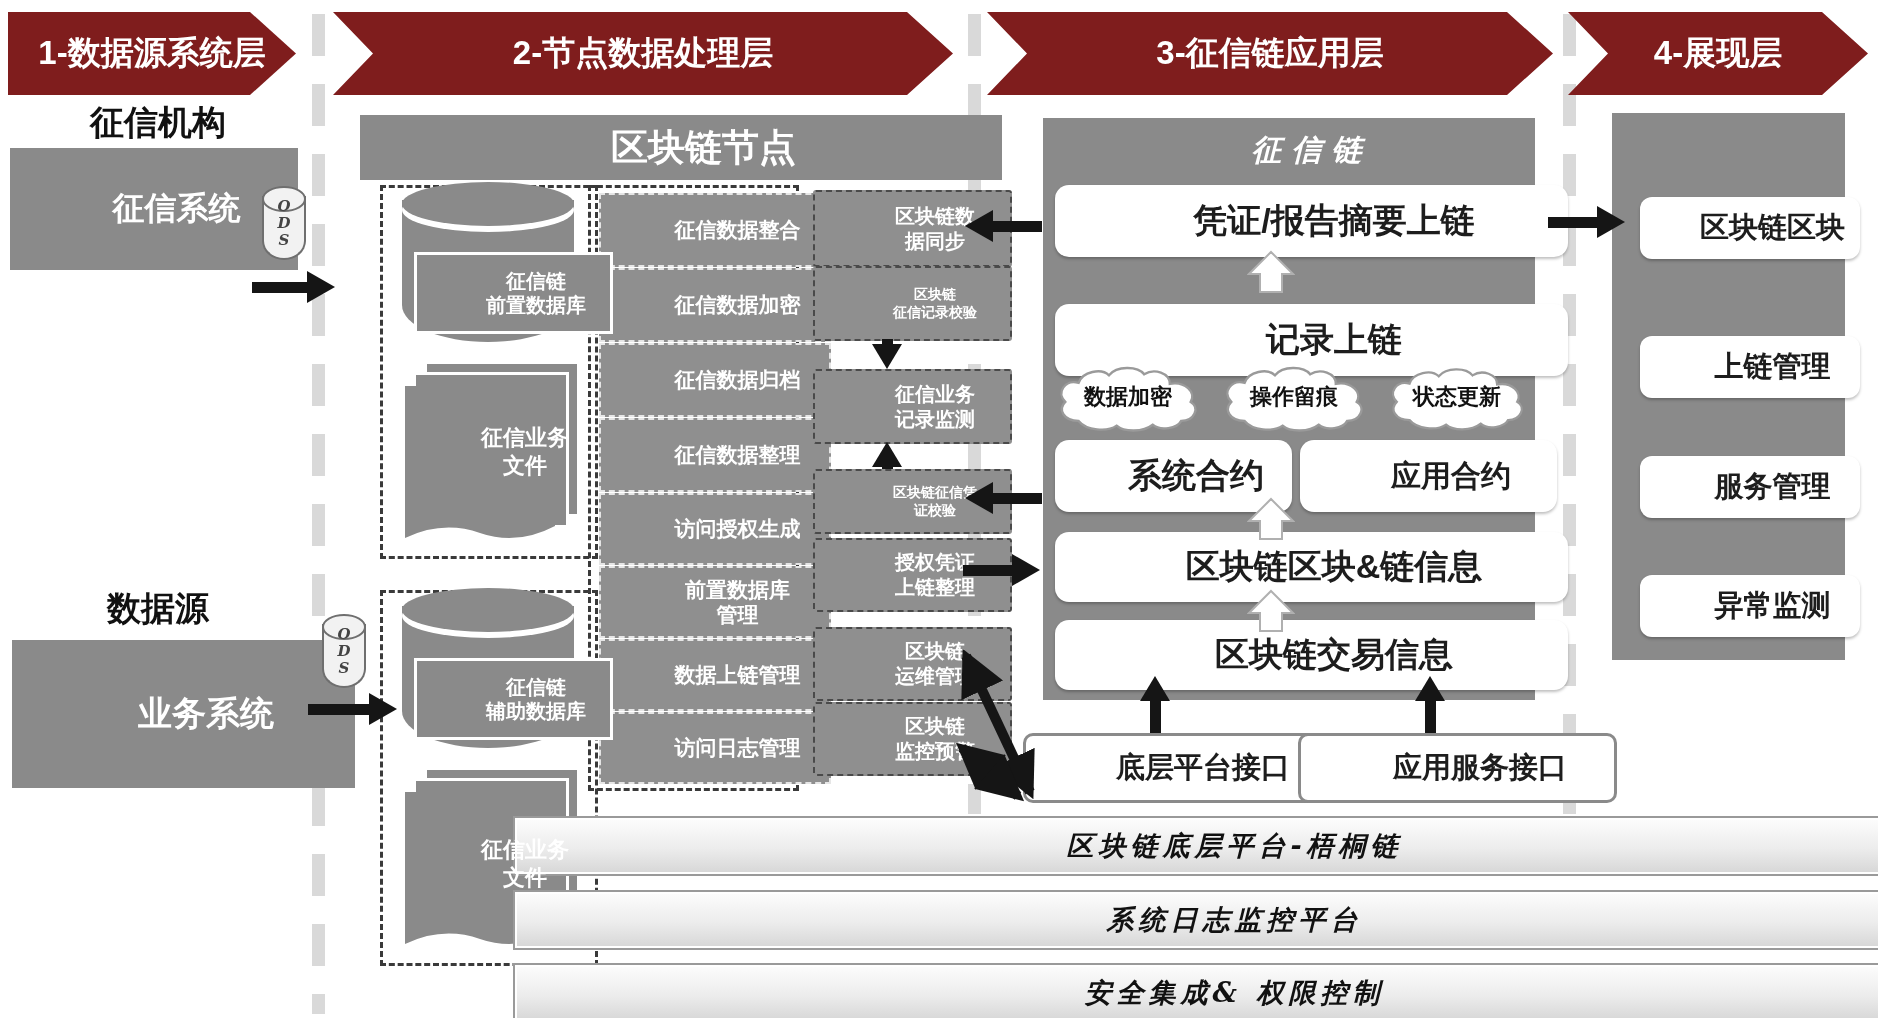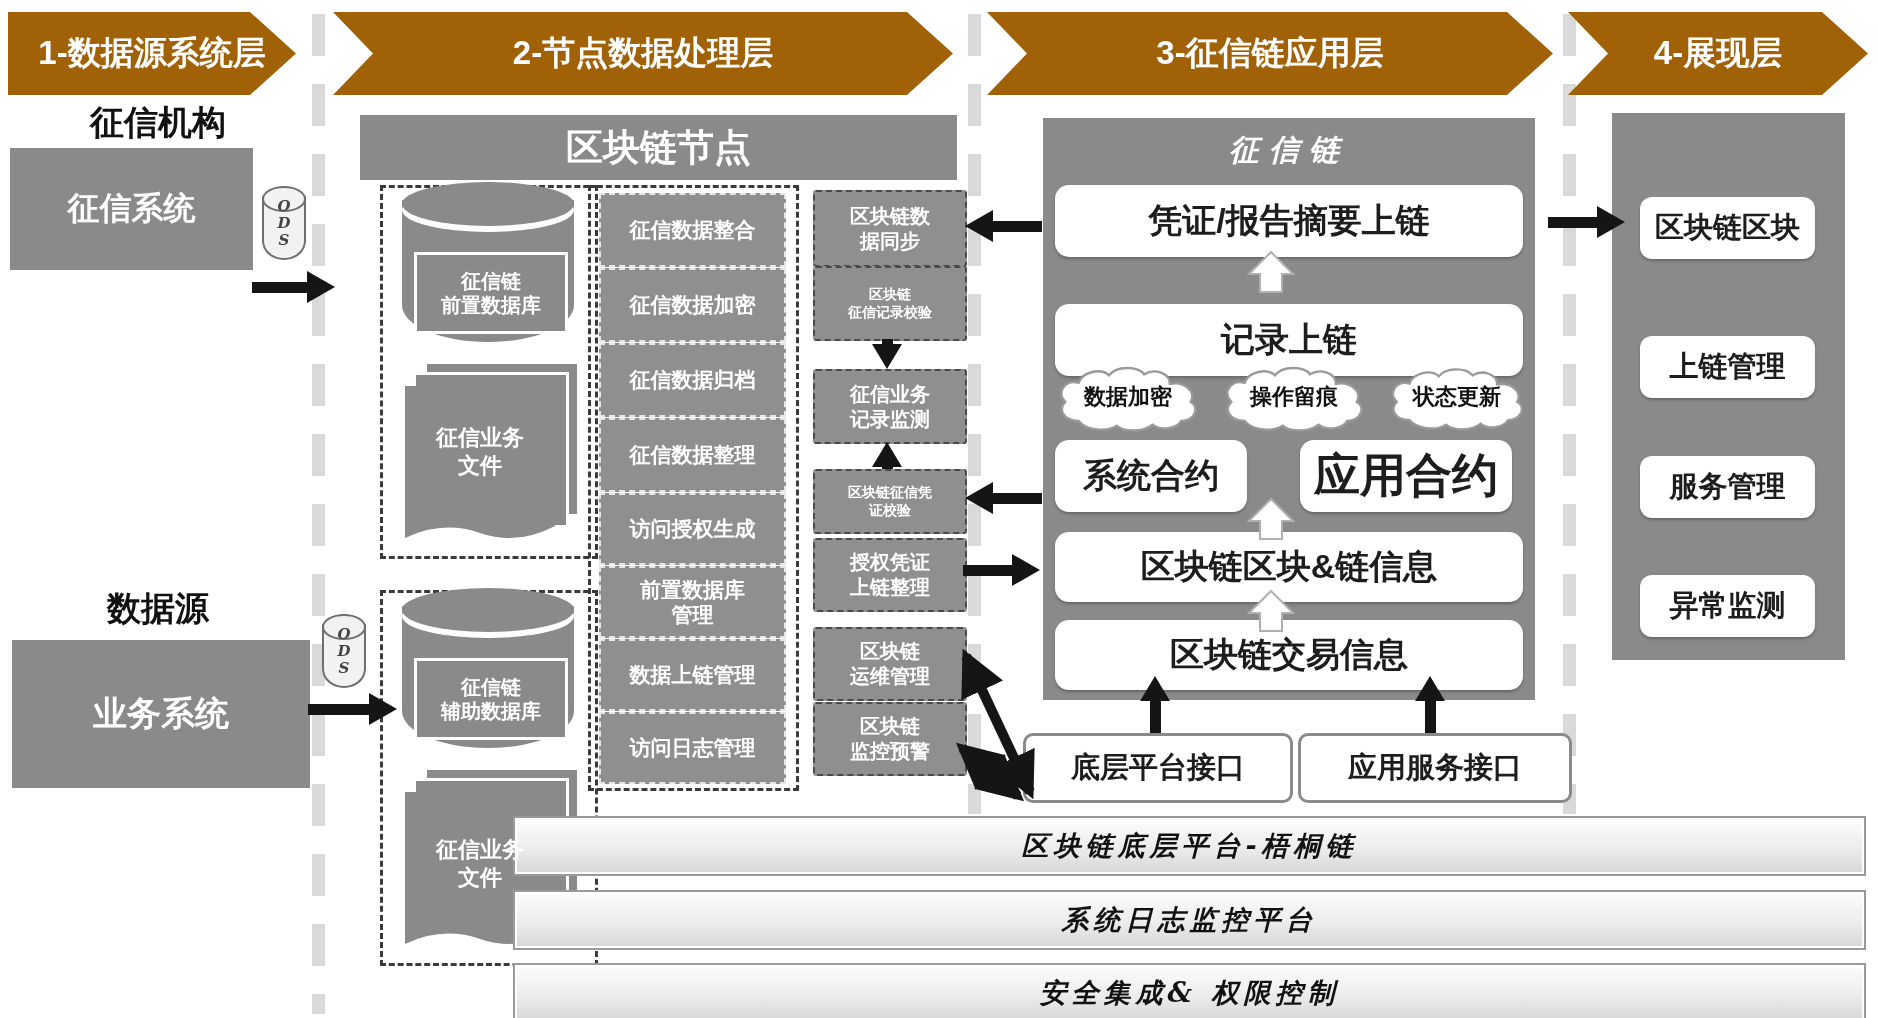--- a/index.html
+++ b/index.html
@@ -1,23 +1,23 @@
 <!DOCTYPE html>
 <html><head>
 <meta charset="utf-8">
 <style>
   html,body{margin:0;padding:0;background:#fff;}
   #canvas{position:relative;width:1878px;height:1018px;background:#fff;overflow:hidden;
           font-family:"Liberation Sans",sans-serif;}
   .abs{position:absolute;}
-  .ctr{display:flex;align-items:center;justify-content:center;text-align:center;}
+  .ctr{display:flex;align-items:center;justify-content:center;text-align:center;padding-left:45px;}
   .pre{white-space:pre-line;}
 
   
-  .banner{position:absolute;top:12px;height:83px;background:#a16207;color:#fff;
+  .banner{position:absolute;top:12px;height:83px;background:#7f1d1d;color:#fff;
           font-weight:bold;font-size:33px;display:flex;align-items:center;justify-content:center;}
   .banner.tip{clip-path:polygon(0 0,calc(100% - 46px) 0,100% 50%,calc(100% - 46px) 100%,0 100%);}
   .banner.notch{clip-path:polygon(0 0,calc(100% - 46px) 0,100% 50%,calc(100% - 46px) 100%,0 100%,40px 50%);}
 
   
   .sep{position:absolute;width:13px;
        background:repeating-linear-gradient(to bottom,#d9d9d9 0 42px,transparent 42px 70px);}
 
   
   .gbox{position:absolute;background:#8a8a8a;color:#fff;font-weight:bold;}
@@ -243,21 +243,21 @@
     <div class="ctext">状态更新</div>
   </div>
   <div class="cloud" style="left:1218px;top:364px;width:152px;height:72px">
     <svg width="152" height="72" viewBox="0 0 160 72">
       <path d="M28 58 C12 58 6 46 14 38 C4 28 14 14 28 18 C32 6 52 2 60 10 C68 0 90 0 97 9 C108 2 124 8 124 19 C140 16 152 28 146 38 C156 44 150 58 136 58 C132 66 114 69 106 62 C96 70 76 70 68 63 C58 70 36 68 28 58 Z" fill="#fff" stroke="#9a9a9a" stroke-width="2.5"></path>
     </svg>
     <div class="ctext">操作留痕</div>
   </div>
 
   <div class="wbox ctr" style="left:1055px;top:440px;width:192px;height:72px;font-size:34px">系统合约</div>
-  <div class="wbox ctr" style="left:1300px;top:440px;width:212px;height:72px;font-size:46px">应用合约</div>
+  <div class="wbox ctr" style="left:1300px;top:440px;width:212px;height:72px;font-size:30px">应用合约</div>
   <div class="wup" style="left:1247px;top:497px">
     <svg width="48" height="44">
         <polygon points="24,2 46,24 35,24 35,42 13,42 13,24 2,24" fill="#fff" stroke="#b0b0b0" stroke-width="2"></polygon>
       </svg>
   </div>
   <div class="wbox ctr" style="left:1055px;top:532px;width:468px;height:70px;font-size:34px">区块链区块&amp;链信息</div>
   <div class="wup" style="left:1247px;top:589px">
     <svg width="48" height="44">
         <polygon points="24,2 46,24 35,24 35,42 13,42 13,24 2,24" fill="#fff" stroke="#b0b0b0" stroke-width="2"></polygon>
       </svg>

